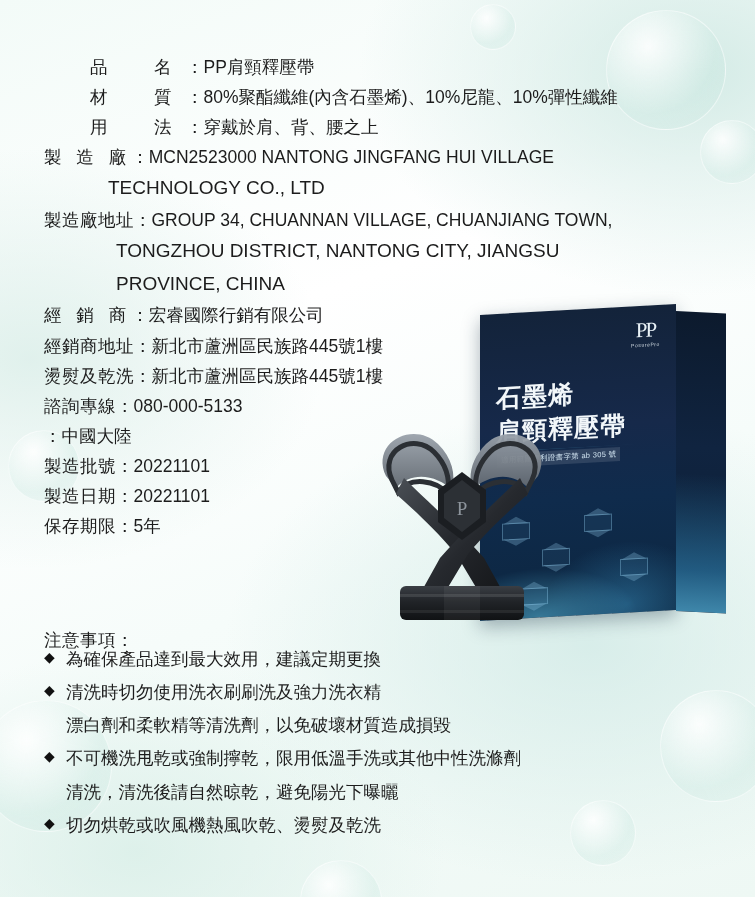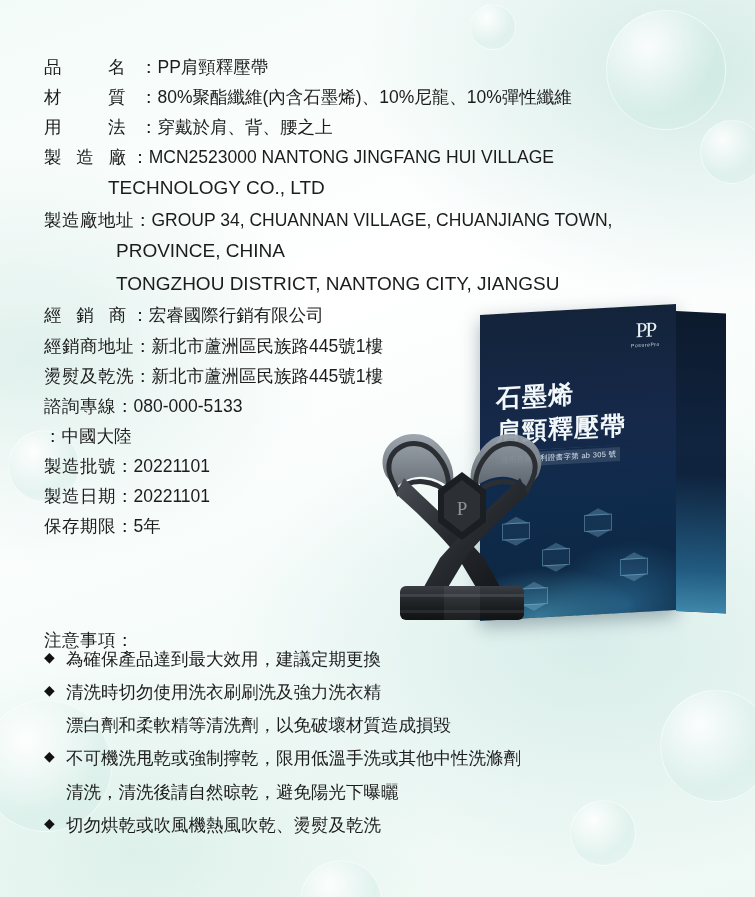--- a/index.html
+++ b/index.html
@@ -54,21 +54,21 @@
     display: flex;
     align-items: flex-start;
     font-size: 17.5px;
     line-height: 1.72;
     white-space: nowrap;
   }
   .spec-label {
     flex: 0 0 auto;
     letter-spacing: 0.5px;
   }
-  .spec-label.sp2 { letter-spacing: 14.5px; padding-right: 0px; }
+  .spec-label.sp2 { letter-spacing: 14.5px; padding-right: 0px; margin-left: 46px; }
   .spec-label.sp3 { letter-spacing: 5px; }
   .spec-sep { flex: 0 0 auto; }
   .spec-value { flex: 0 0 auto; }
   .spec-cont {
     font-size: 19px;
     line-height: 1.72;
     white-space: nowrap;
   }
   .indent1 { padding-left: 64px; }
   .indent2 { padding-left: 72px; }
@@ -317,22 +317,22 @@
       <span class="spec-sep">：</span>
       <span class="spec-value">MCN2523000 NANTONG JINGFANG HUI VILLAGE</span>
     </div>
     <div class="spec-cont indent1">TECHNOLOGY CO., LTD</div>
 
     <div class="spec-row">
       <span class="spec-label">製造廠地址</span>
       <span class="spec-sep">：</span>
       <span class="spec-value">GROUP 34, CHUANNAN VILLAGE, CHUANJIANG TOWN,</span>
     </div>
+    <div class="spec-cont indent2">TONGZHOU DISTRICT, NANTONG CITY, JIANGSU</div>
     <div class="spec-cont indent2">PROVINCE, CHINA</div>
-    <div class="spec-cont indent2">TONGZHOU DISTRICT, NANTONG CITY, JIANGSU</div>
 
     <div class="spec-row">
       <span class="spec-label sp3">經 銷 商</span>
       <span class="spec-sep">：</span>
       <span class="spec-value">宏睿國際行銷有限公司</span>
     </div>
 
     <div class="spec-row">
       <span class="spec-label">經銷商地址</span>
       <span class="spec-sep">：</span>

